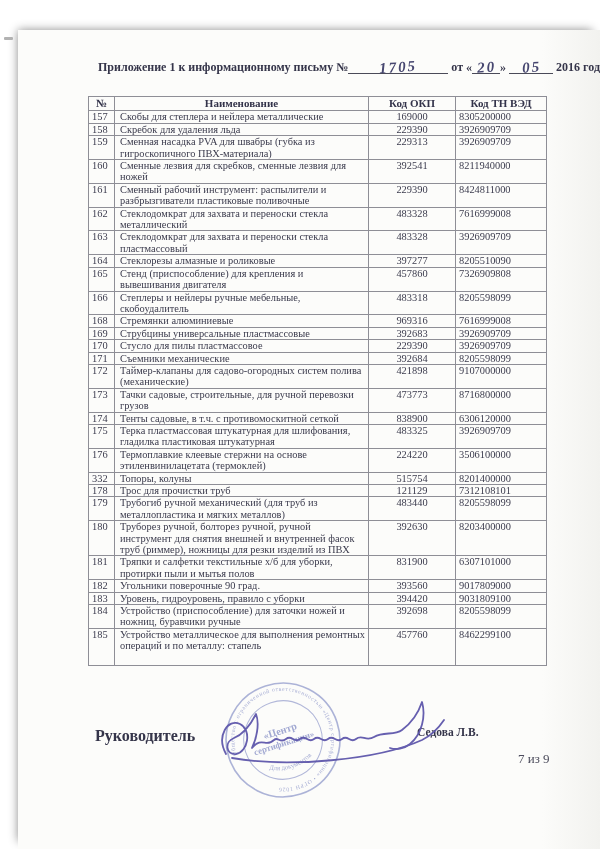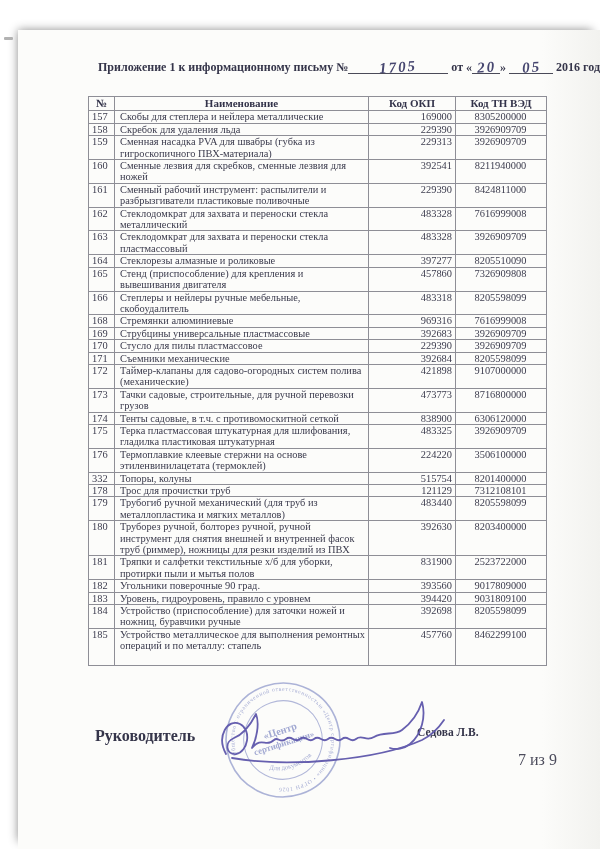--- a/index.html
+++ b/index.html
@@ -43,27 +43,27 @@
   }
   .doc-table td,.doc-table th{
     border:1px solid #8e8e96;padding:0 3px;vertical-align:top;
     overflow:hidden;
   }
   .doc-table th{
     font-size:11px;font-weight:bold;text-align:center;padding:1px 2px;color:#33334a;
   }
   .c-num{text-align:left;}
   .c-name{text-align:left;padding-left:5px !important;}
-  .c-okp{text-align:right;}
-  .c-tnved{text-align:center;padding-right:4px !important;}
+  .c-okp{text-align:center;}
+  .c-tnved{text-align:left;padding-right:4px !important;}
   tbody tr:nth-child(28) td{padding-bottom:13px;}
   
   .f-role{position:absolute;left:77px;top:697px;font-size:16px;font-weight:bold;color:#35354a;}
   .f-name{position:absolute;left:399px;top:696px;font-size:11.5px;font-weight:bold;color:#35354a;}
-  .f-page{position:absolute;left:500px;top:721px;font-size:16px;color:#4c4c5c;}
+  .f-page{position:absolute;left:500px;top:721px;font-size:13px;color:#4c4c5c;}
   
   .stamp{position:absolute;left:203px;top:648px;opacity:.82;transform:rotate(-18deg);}
   .stamp text{fill:#7b85c1;font-family:"Liberation Serif", serif;}
   
   .signature{position:absolute;left:190px;top:662px;opacity:.95;}
 </style>
 </head>
 <body>
 
 <div class="paper">
@@ -225,31 +225,31 @@
         <tr>
       <td class="c-num">180</td>
       <td class="c-name">Труборез ручной, болторез ручной, ручной инструмент для снятия внешней и внутренней фасок труб (риммер), ножницы для резки изделий из ПВХ</td>
       <td class="c-okp">392630</td>
       <td class="c-tnved">8203400000</td>
     </tr>
         <tr>
       <td class="c-num">181</td>
       <td class="c-name">Тряпки и салфетки текстильные х/б для уборки, протирки пыли и мытья полов</td>
       <td class="c-okp">831900</td>
-      <td class="c-tnved">2523722000</td>
+      <td class="c-tnved">6307101000</td>
     </tr>
         <tr>
       <td class="c-num">182</td>
       <td class="c-name">Угольники поверочные 90 град.</td>
       <td class="c-okp">393560</td>
       <td class="c-tnved">9017809000</td>
     </tr>
         <tr>
       <td class="c-num">183</td>
-      <td class="c-name">Уровень, гидроуровень, правило с уровнем</td>
+      <td class="c-name">Уровень, гидроуровень, правило с уборки</td>
       <td class="c-okp">394420</td>
       <td class="c-tnved">9031809100</td>
     </tr>
         <tr>
       <td class="c-num">184</td>
       <td class="c-name">Устройство (приспособление) для заточки ножей и ножниц, буравчики ручные</td>
       <td class="c-okp">392698</td>
       <td class="c-tnved">8205598099</td>
     </tr>
         <tr>

